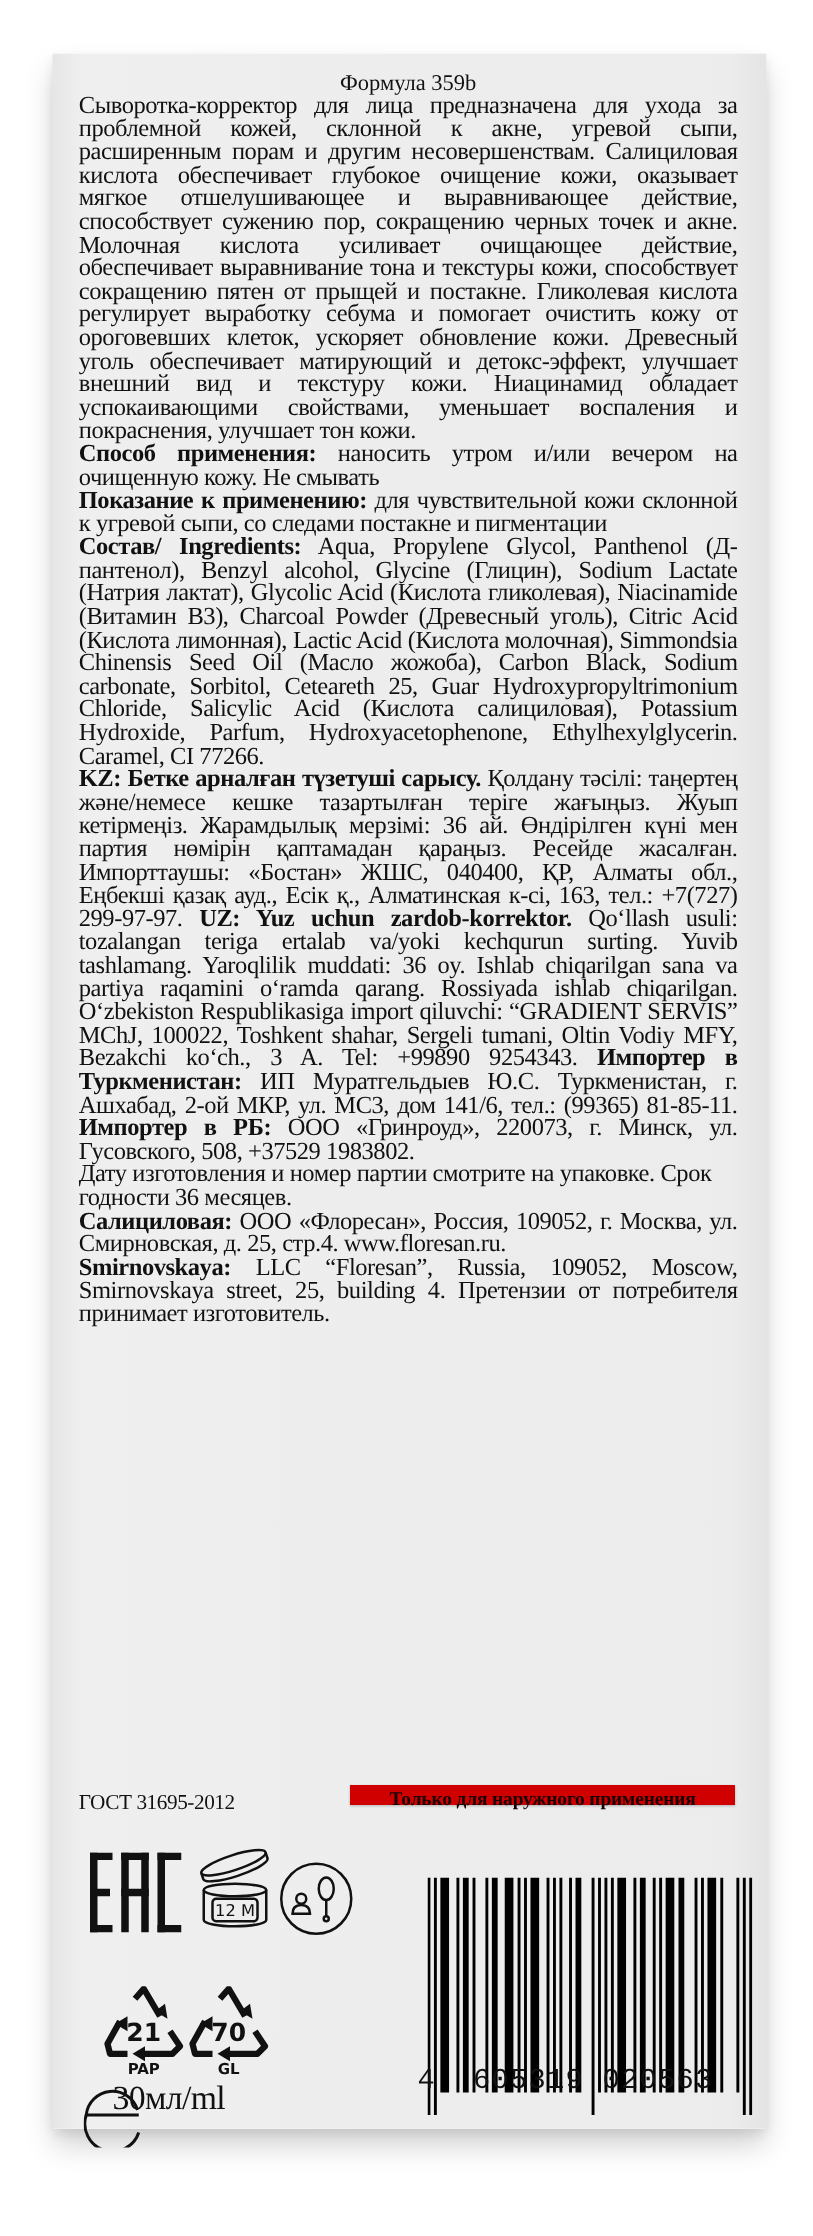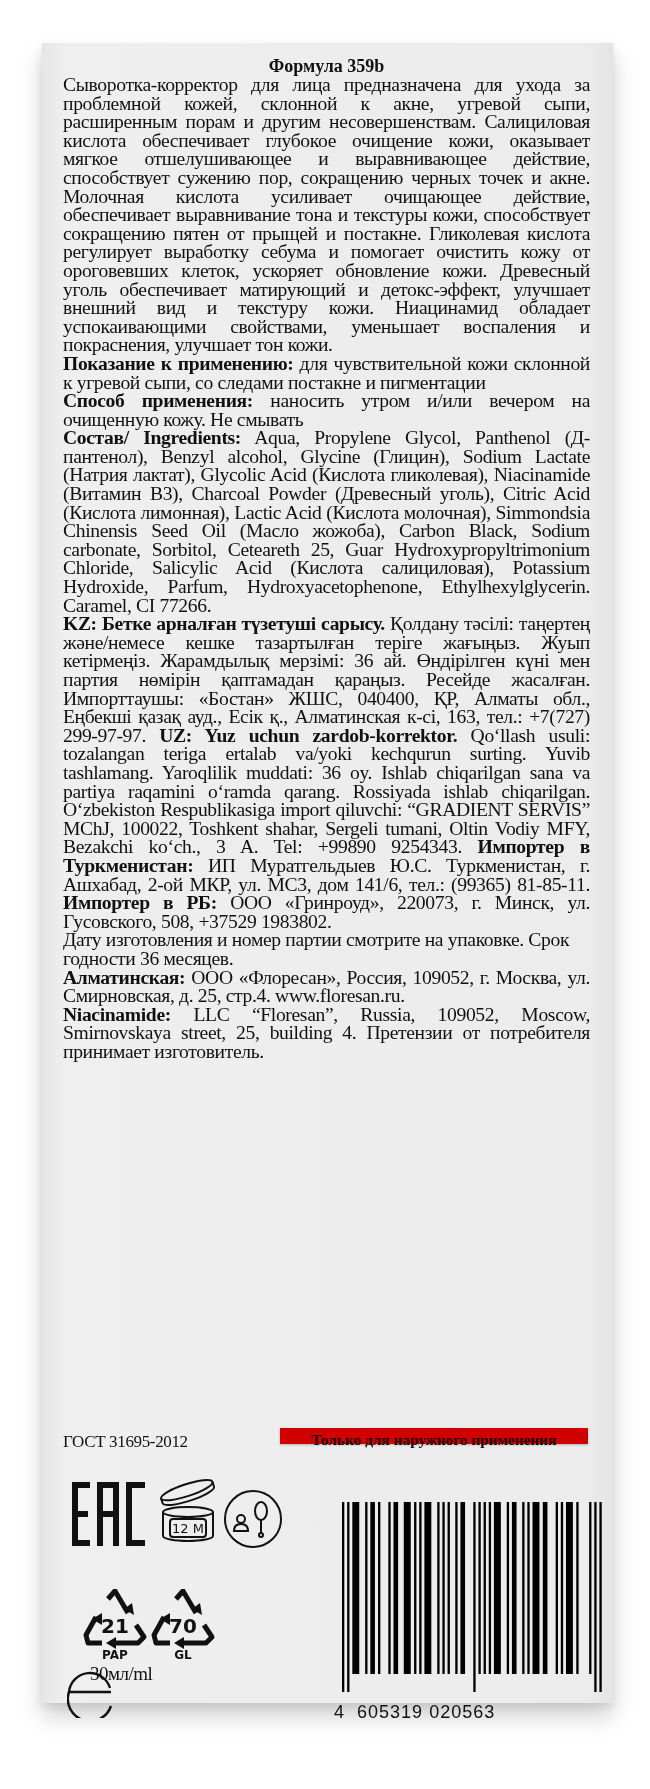--- a/index.html
+++ b/index.html
@@ -11,64 +11,64 @@
   .label {
     position: absolute; left: 42px; top: 43px; width: 571px; height: 1660px;
     background: linear-gradient(to right, #e6e6e6 0%, #efefef 4%, #ededed 50%, #ececec 95%, #e4e4e4 100%);
     box-shadow: 0 14px 22px rgba(0,0,0,0.18), 0 4px 8px rgba(0,0,0,0.08);
   }
   .text-block {
     position: absolute; left: 21px; top: 14px; width: 527px;
     color: #111; font-size: 19.6px; line-height: 18.6px;
     letter-spacing: -0.35px;
   }
-  .title { text-align: center; font-weight: bold; font-size: 18px; line-height: 19px; letter-spacing: 0; }
+  .title { text-align: center; font-weight: normal; font-size: 18px; line-height: 19px; letter-spacing: 0; }
   .para { text-align: justify; margin: 0; }
   .para b { font-weight: bold; }
   .banner {
     position: absolute; left: 238px; top: 1385px; width: 308px; height: 16px;
     background: #d00000; color: #1a0000;
     font-weight: bold; font-size: 15.5px; line-height: 24px; text-align: center;
     box-shadow: 0 1px 2px rgba(0,0,0,0.25);
     letter-spacing: -0.1px;
   }
   .gost { position: absolute; left: 21px; top: 1389px; font-size: 17px; color:#111; letter-spacing:-0.35px; }
   .eac { position: absolute; left: 30px; top: 1439px; }
   .pao { position: absolute; left: 114px; top: 1433px; }
   .care { position: absolute; left: 181px; top: 1446px; }
   .rec1 { position: absolute; left: 40px; top: 1546px; }
   .rec2 { position: absolute; left: 108px; top: 1546px; }
   .emark { position: absolute; left: 25px; top: 1627px; }
-  .volume { position: absolute; left: 48px; top: 1620px; font-size: 19px; color:#111; letter-spacing:-0.5px; }
+  .volume { position: absolute; left: 48px; top: 1620px; font-size: 27px; color:#111; letter-spacing:-0.5px; }
   .barcode { position: absolute; left: 300px; top: 1459px; width: 260px; height: 190px; }
-  .barcode-digits { position: absolute; left: 292px; top: 1659px; font-family: Liberation Sans, sans-serif; font-size: 18px; color:#111; letter-spacing: 1px; }
+  .barcode-digits { position: absolute; left: 292px; top: 1608px; font-family: Liberation Mono, monospace; font-size: 23px; color:#111; letter-spacing: 1px; }
 </style>
 </head>
 <body>
 
 <div class="label">
 
   <div class="text-block">
     <div class="title">Формула 359b</div>
 
     <p class="para">Сыворотка-корректор для лица предназначена для ухода за проблемной кожей, склонной к акне, угревой сыпи, расширенным порам и другим несовершенствам. Салициловая кислота обеспечивает глубокое очищение кожи, оказывает мягкое отшелушивающее и выравнивающее действие, способствует сужению пор, сокращению черных точек и акне. Молочная кислота усиливает очищающее действие, обеспечивает выравнивание тона и текстуры кожи, способствует сокращению пятен от прыщей и постакне. Гликолевая кислота регулирует выработку себума и помогает очистить кожу от ороговевших клеток, ускоряет обновление кожи.  Древесный уголь обеспечивает матирующий и детокс-эффект, улучшает внешний вид и текстуру кожи. Ниацинамид обладает успокаивающими свойствами, уменьшает воспаления и покраснения, улучшает тон кожи.</p>
 
+    <p class="para"><b>Способ применения:</b><span> наносить утром и/или вечером на очищенную кожу. Не смывать</span></p>
+
     <p class="para"><b>Показание к применению:</b><span> для чувствительной кожи склонной к угревой сыпи, со следами постакне и пигментации</span></p>
-
-    <p class="para"><b>Способ применения:</b><span> наносить утром и/или вечером на очищенную кожу. Не смывать</span></p>
 
     <p class="para"><b>Состав/ Ingredients:</b><span> Aqua, Propylene Glycol, Panthenol (Д-пантенол), Benzyl alcohol, Glycine (Глицин), Sodium Lactate (Натрия лактат), Glycolic Acid (Кислота гликолевая), Niacinamide (Витамин B3), Charcoal Powder (Древесный уголь), Citric Acid (Кислота лимонная), Lactic Acid (Кислота молочная), Simmondsia Chinensis Seed Oil (Масло жожоба), Carbon Black, Sodium carbonate, Sorbitol, Ceteareth 25, Guar Hydroxypropyltrimonium Chloride, Salicylic Acid (Кислота салициловая), Potassium Hydroxide, Parfum, Hydroxyacetophenone, Ethylhexylglycerin. Caramel, CI 77266.</span></p>
 
     <p class="para"><b>KZ: Бетке арналған түзетуші сарысу.</b><span> Қолдану тәсілі: таңертең және/немесе кешке тазартылған теріге жағыңыз. Жуып кетірмеңіз. Жарамдылық мерзімі: 36 ай. Өндірілген күні мен партия нөмірін қаптамадан қараңыз. Ресейде жасалған. Импорттаушы: «Бостан» ЖШС, 040400, ҚР, Алматы обл., Еңбекші қазақ ауд., Есік қ., Алматинская к-сі, 163, тел.: +7(727) 299-97-97. </span><b>UZ: Yuz uchun zardob-korrektor.</b><span> Qo‘llash usuli: tozalangan teriga ertalab va/yoki kechqurun surting. Yuvib tashlamang. Yaroqlilik muddati: 36 oy. Ishlab chiqarilgan sana va partiya raqamini o‘ramda qarang. Rossiyada ishlab chiqarilgan. O‘zbekiston Respublikasiga import qiluvchi: “GRADIENT SERVIS” MChJ,  100022, Toshkent shahar, Sergeli tumani, Oltin Vodiy MFY, Bezakchi ko‘ch., 3 A. Tel: +99890 9254343. </span><b>Импортер в Туркменистан:</b><span> ИП Муратгельдыев Ю.С. Туркменистан, г. Ашхабад, 2-ой МКР, ул. МС3, дом 141/6, тел.: (99365) 81-85-11. </span><b>Импортер в РБ:</b><span> ООО «Гринроуд», 220073, г. Минск, ул. Гусовского, 508, +37529 1983802.</span></p>
 
     <p class="para" style="text-align:left">Дату изготовления и номер партии смотрите на упаковке. Срок годности 36 месяцев.</p>
 
-    <p class="para"><b>Алматинская:</b><span> ООО «Флоресан», Россия, 109052, г. Москва, ул. Смирновская, д. 25, стр.4.  www.floresan.ru.</span></p>
+    <p class="para"><b>Салициловая:</b><span> ООО «Флоресан», Россия, 109052, г. Москва, ул. Смирновская, д. 25, стр.4.  www.floresan.ru.</span></p>
 
-    <p class="para"><b>Niacinamide:</b><span> LLC “Floresan”, Russia, 109052, Moscow, Smirnovskaya street, 25, building 4. Претензии от потребителя принимает изготовитель.</span></p>
+    <p class="para"><b>Smirnovskaya:</b><span> LLC “Floresan”, Russia, 109052, Moscow, Smirnovskaya street, 25, building 4. Претензии от потребителя принимает изготовитель.</span></p>
   </div>
 
   <div class="gost">ГОСТ 31695-2012</div>
 
   <div class="banner">Только для наружного применения</div>
 
   <svg class="eac" width="80" height="64" viewBox="0 0 80 64">
     <g fill="#111">
       <rect x="0" y="0" width="6" height="64"></rect>
       <rect x="0" y="0" width="18" height="6"></rect>

